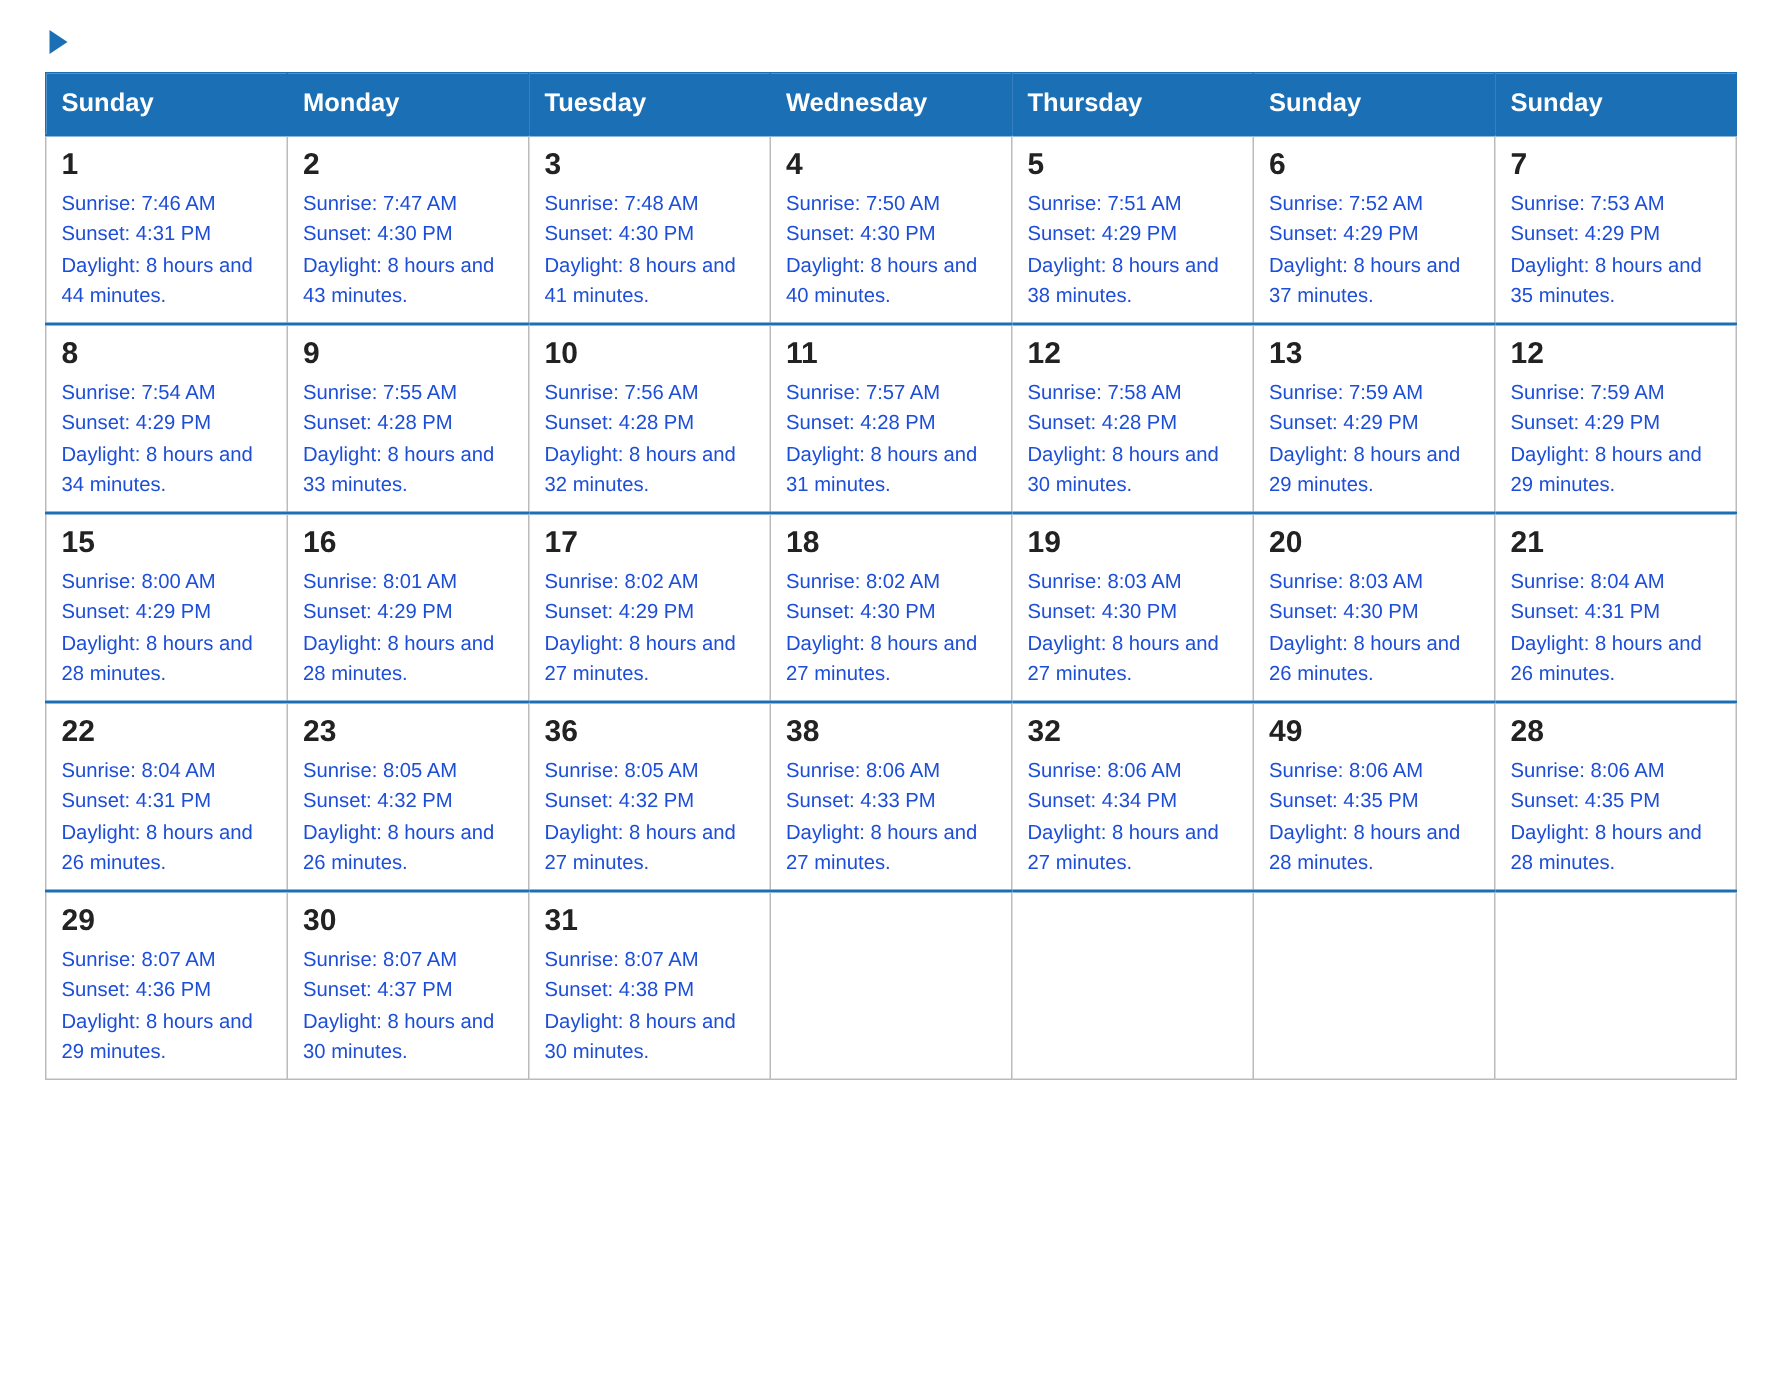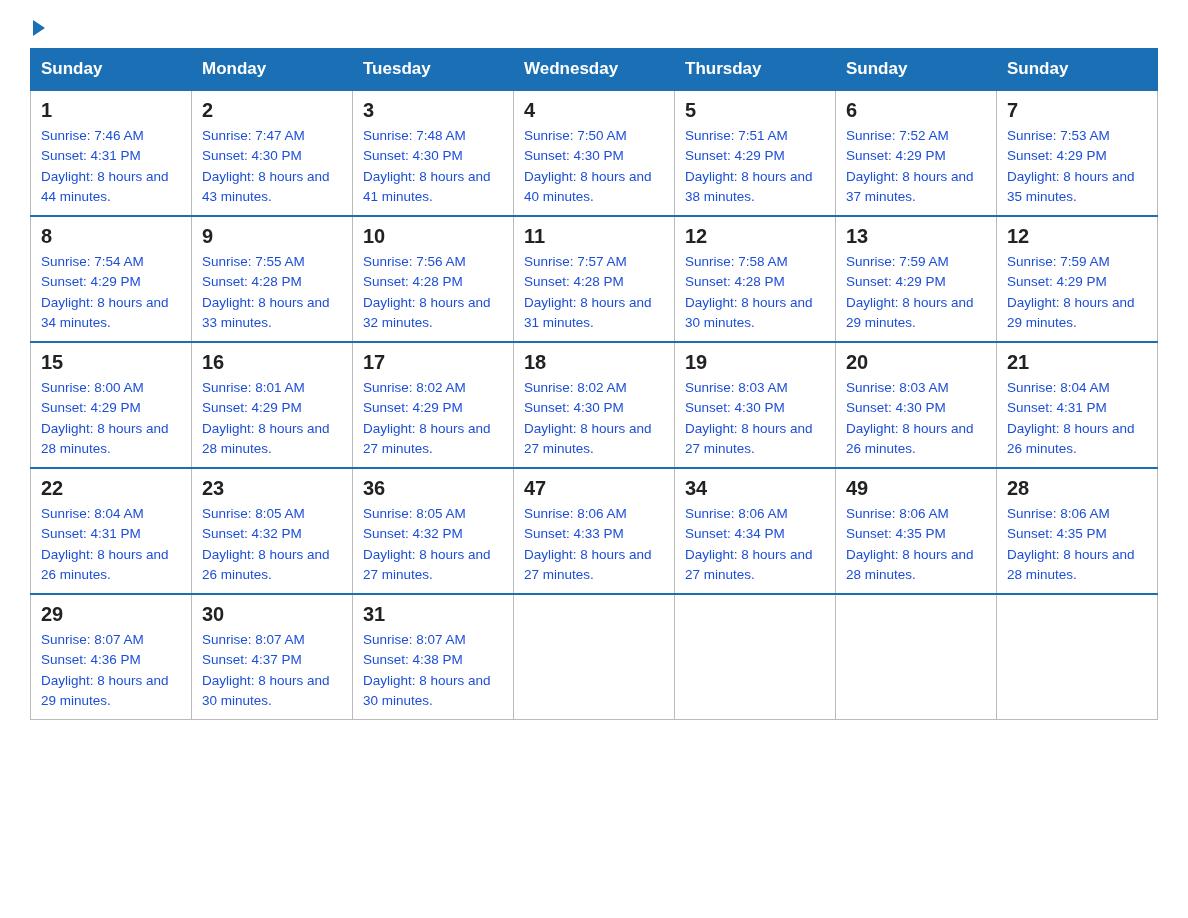--- a/index.html
+++ b/index.html
@@ -234,25 +234,25 @@
         </td>
         <td>
           <div class="day-number">23</div>
           <div class="day-info">Sunrise: 8:05 AM<br>Sunset: 4:32 PM<br>Daylight: 8 hours and 26 minutes.</div>
         </td>
         <td>
           <div class="day-number">36</div>
           <div class="day-info">Sunrise: 8:05 AM<br>Sunset: 4:32 PM<br>Daylight: 8 hours and 27 minutes.</div>
         </td>
         <td>
-          <div class="day-number">47</div>
+          <div class="day-number">38</div>
           <div class="day-info">Sunrise: 8:06 AM<br>Sunset: 4:33 PM<br>Daylight: 8 hours and 27 minutes.</div>
         </td>
         <td>
-          <div class="day-number">34</div>
+          <div class="day-number">32</div>
           <div class="day-info">Sunrise: 8:06 AM<br>Sunset: 4:34 PM<br>Daylight: 8 hours and 27 minutes.</div>
         </td>
         <td>
           <div class="day-number">49</div>
           <div class="day-info">Sunrise: 8:06 AM<br>Sunset: 4:35 PM<br>Daylight: 8 hours and 28 minutes.</div>
         </td>
         <td>
           <div class="day-number">28</div>
           <div class="day-info">Sunrise: 8:06 AM<br>Sunset: 4:35 PM<br>Daylight: 8 hours and 28 minutes.</div>
         </td>

